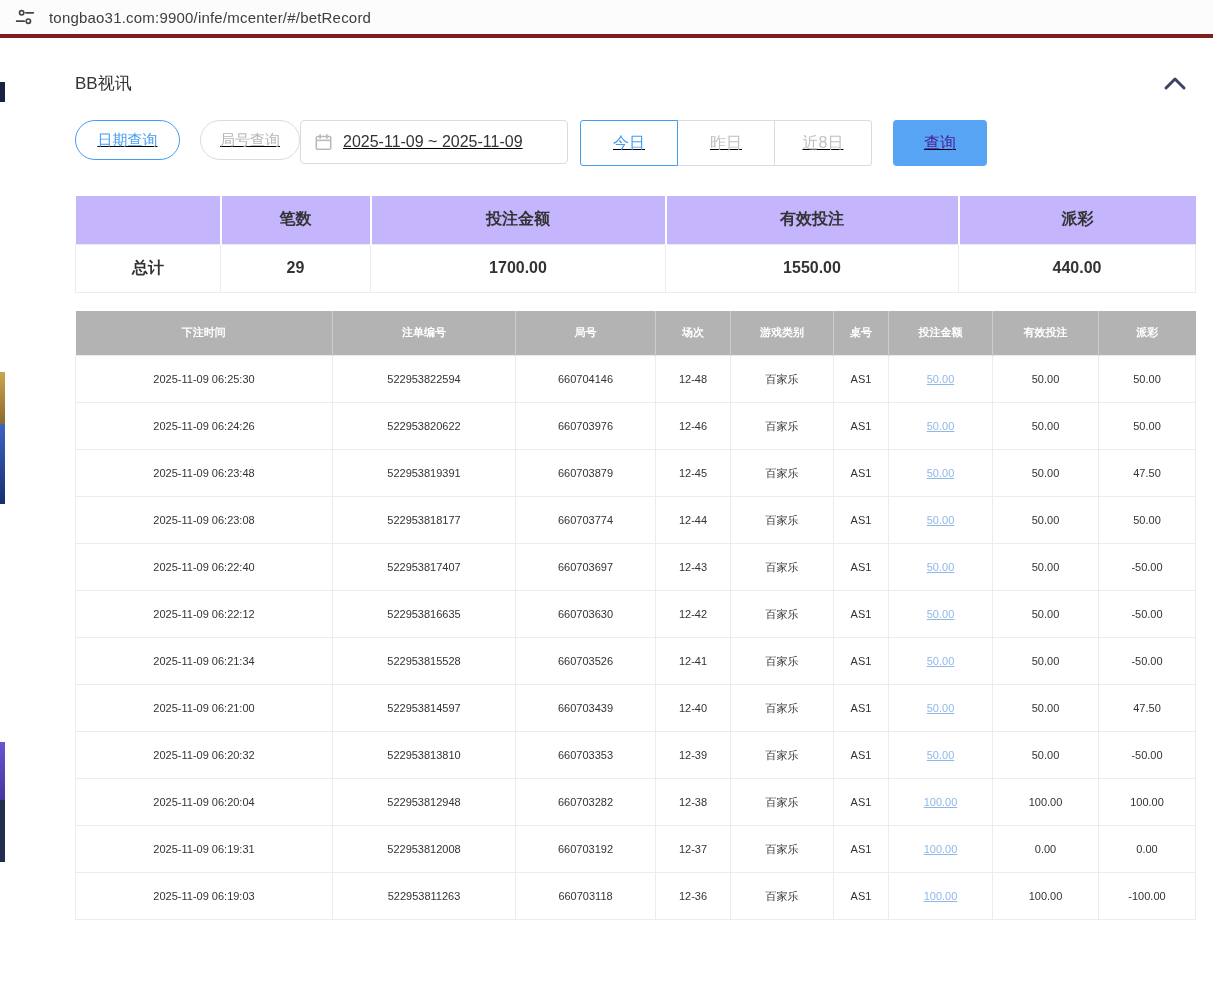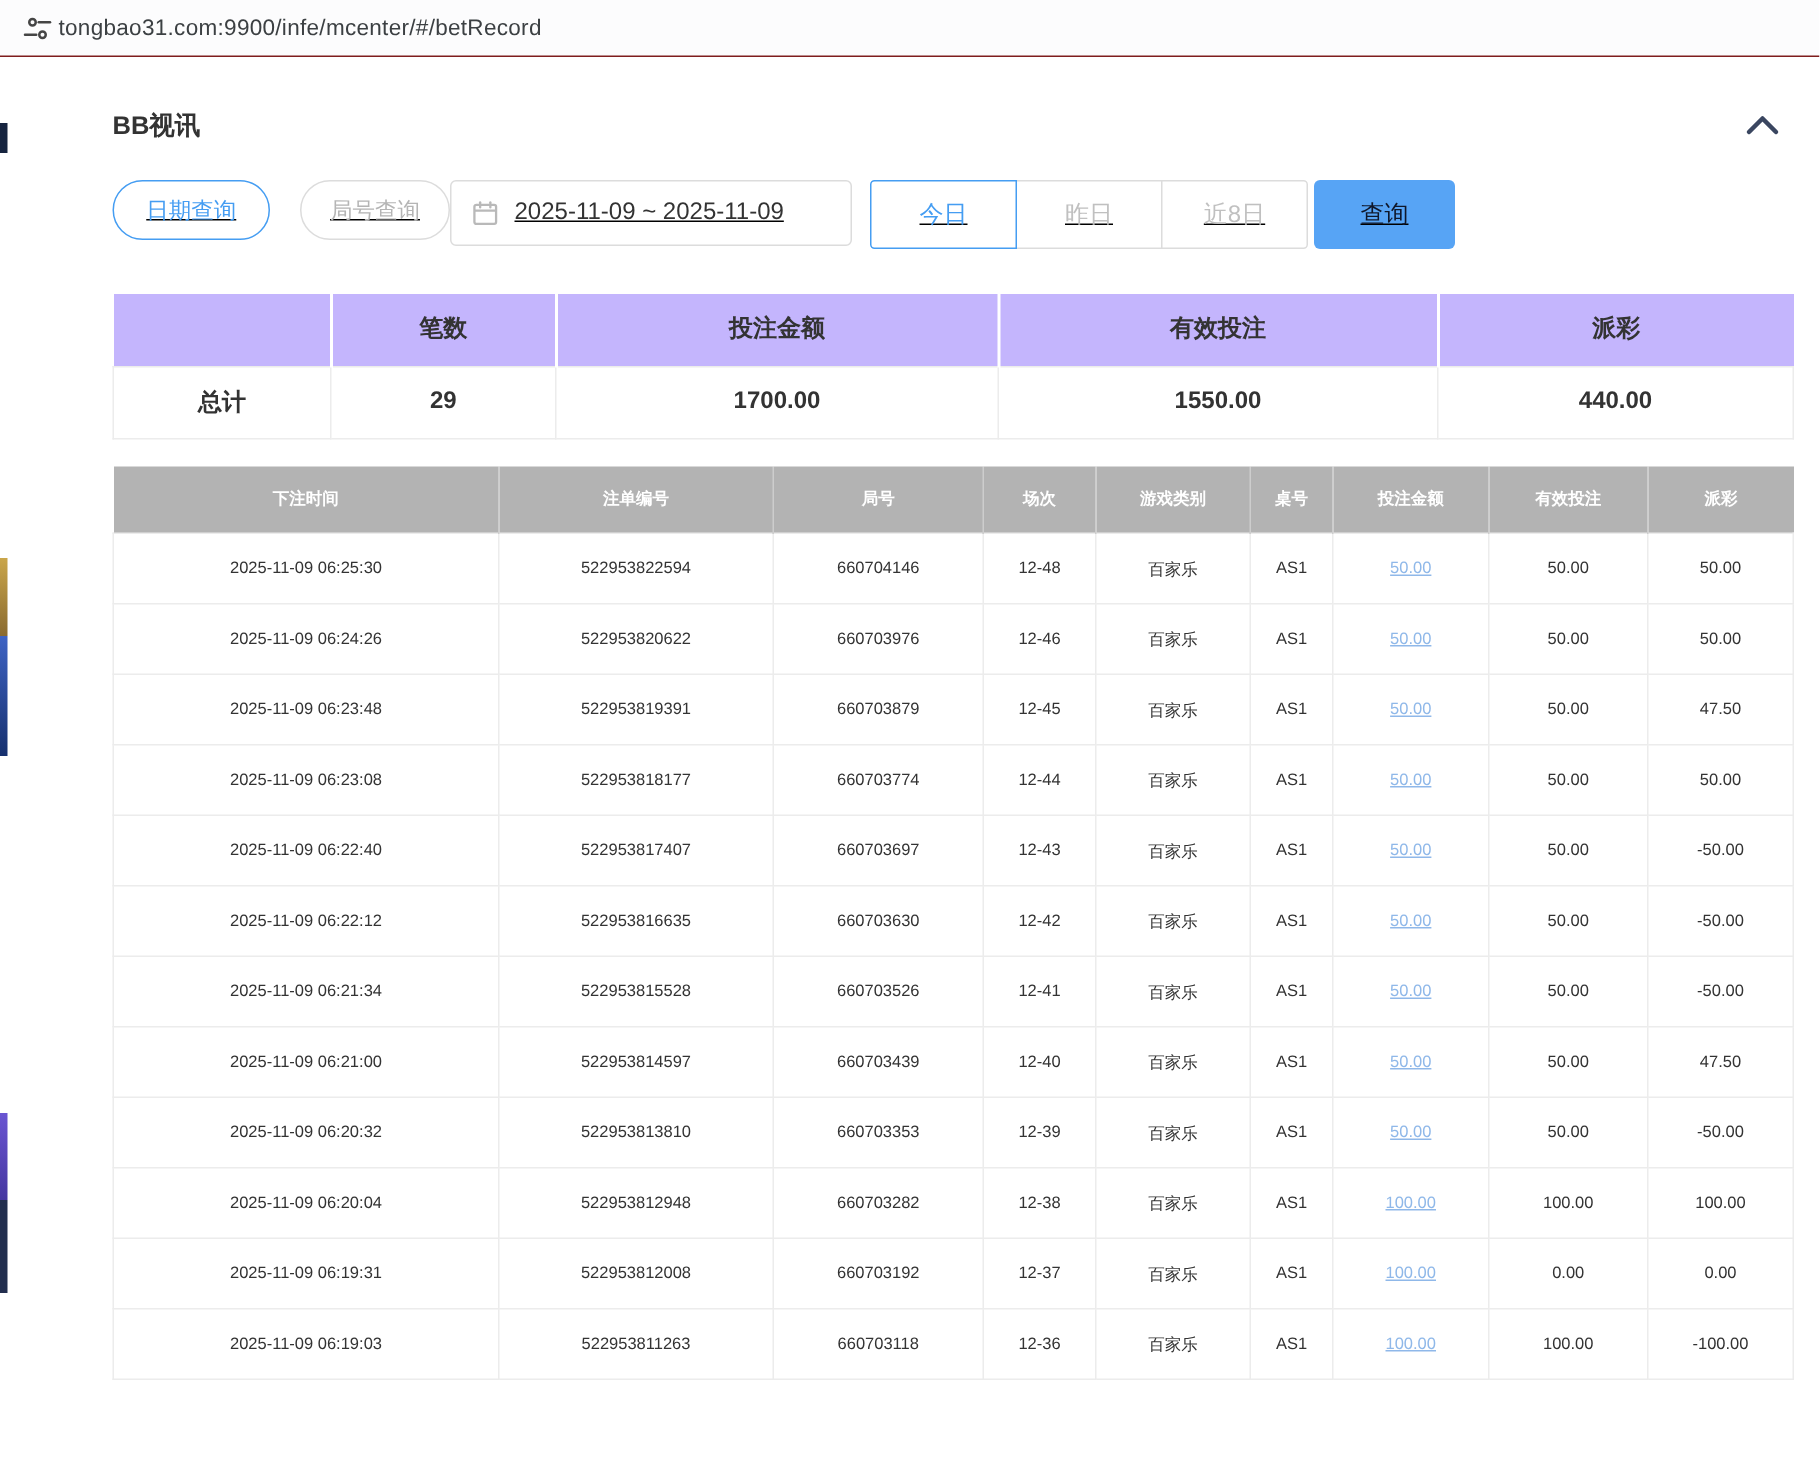--- a/index.html
+++ b/index.html
@@ -1,38 +1,38 @@
 <!DOCTYPE html>
 <html><head>
 <meta charset="utf-8">
 <style>
   * { box-sizing: border-box; margin: 0; padding: 0; }
   html, body { width: 1213px; height: 981px; overflow: hidden; background: #fff;
     font-family: "Liberation Sans", "DejaVu Sans", sans-serif; }
 
   
-  .browser-bar { height: 38px; background: #fcfcfd; border-bottom: 1px solid #7f1d1d;
-    display: flex; align-items: center; padding: 0 15px; gap: 4px; }
+  .browser-bar { height: 38px; background: #fcfcfd; border-bottom: 4px solid #7f1d1d;
+    display: flex; align-items: center; padding: 0 15px; gap: 14px; }
   .site-icon { display: flex; align-items: center; cursor: pointer; }
   .url { font-size: 15px; color: #3c4043; letter-spacing: .2px; }
 
   
   .frag { position: absolute; left: 0; width: 5px; z-index: 5; }
   .frag-1 { top: 82px;  height: 20px; background: #16243f; }
   .frag-2 { top: 372px; height: 52px; background: linear-gradient(#caa64a, #8a6a2f); }
   .frag-3 { top: 424px; height: 80px; background: linear-gradient(#3e63c4, #16306e); }
   .frag-4 { top: 742px; height: 58px; background: linear-gradient(#6a55d2, #4536a0); }
   .frag-5 { top: 800px; height: 62px; background: #222e4e; }
 
   
   .content { padding: 0 18px 0 75px; }
 
   .panel-header { display: flex; justify-content: space-between; align-items: center;
     margin-top: 32px; height: 26px; }
-  .page-title { font-size: 17px; font-weight: bold; color: #333; }
+  .page-title { font-size: 17px; font-weight: normal; color: #333; }
   .chevron { cursor: pointer; display: flex; align-items: center; padding-right: 8px; }
 
   
   .filter-row { display: flex; align-items: flex-start; margin-top: 24px; height: 46px; text-decoration: underline; }
   .btn { background: #fff; cursor: pointer; font-family: inherit; }
   .pill { width: 105px; height: 40px; border-radius: 20px; border: 1px solid #dcdcdc;
     color: #b5b5b5; font-size: 15px; }
   .pill.active { border-color: #459df2; color: #459df2; }
   .pill + .pill { margin-left: 20px; width: 100px; }
 
@@ -42,22 +42,22 @@
   .date-input .val { font-size: 16px; color: #333; }
 
   .btn-group { margin-left: 12px; display: flex; }
   .gbtn { width: 98px; height: 46px; border: 1px solid #dcdcdc; background: #fff;
     color: #c0c0c0; font-size: 16px; cursor: pointer; font-family: inherit; }
   .gbtn + .gbtn { margin-left: -1px; }
   .gbtn:first-child { border-radius: 3px 0 0 3px; }
   .gbtn:last-child { border-radius: 0 3px 3px 0; }
   .gbtn.active { border-color: #459df2; color: #459df2; position: relative; z-index: 2; }
 
-  .search-btn { margin-left: 4px; width: 94px; height: 46px; border: none;
-    border-radius: 4px; background: #57a4f5; color: #0f172a; font-size: 16px;
+  .search-btn { margin-left: 21px; width: 94px; height: 46px; border: none;
+    border-radius: 4px; background: #57a4f5; color: #4c1d95; font-size: 16px;
     cursor: pointer; font-family: inherit; }
 
   
   table { border-collapse: collapse; table-layout: fixed; }
   .summary { margin-top: 30px; width: 1120px; font-size: 16px; }
   .summary th { background: #c4b5fd; height: 48px; font-weight: bold; color: #333;
     border-right: 2px solid #fff; }
   .summary th:last-child { border-right: none; }
   .summary td { height: 48px; border: 1px solid #ececec; text-align: center;
     font-weight: bold; color: #333; background: #fff; }

